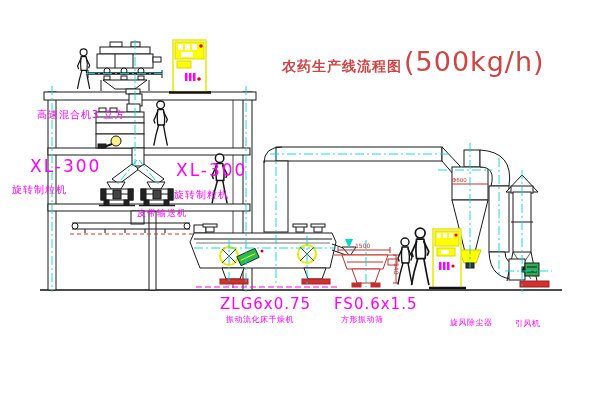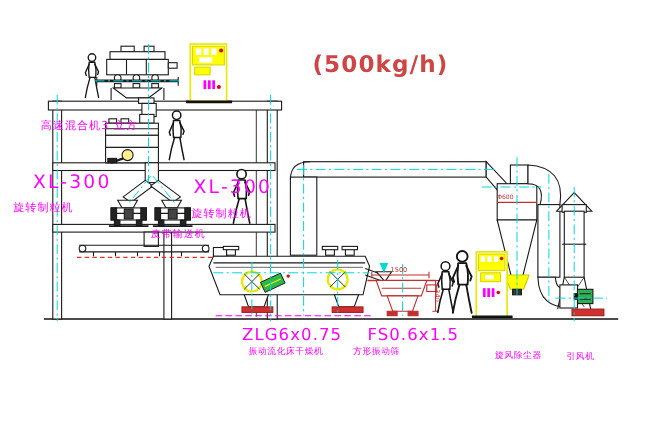--- a/index.html
+++ b/index.html
@@ -8,21 +8,21 @@
   #stage svg{position:absolute;left:0;top:0;}
   .lbl{position:absolute;color:#ff00ff;white-space:nowrap;line-height:1;font-family:"DejaVu Sans",sans-serif;}
   .lbl.sm{font-size:9px;letter-spacing:1px;}
   .lbl.xs{font-size:8px;letter-spacing:0.5px;margin-top:28px;}
   .lbl.model-lg{font-size:17px;letter-spacing:2px;}
   .lbl.model-md{font-size:15px;letter-spacing:1px;}
   .dim{position:absolute;color:#c03030;font-size:6px;white-space:nowrap;line-height:1;}
   .dim.tiny{font-size:5.5px;}
   #title{position:absolute;left:282px;top:46px;color:#cd4545;display:flex;align-items:baseline;white-space:nowrap;}
   #title .zh{font-size:14px;font-weight:700;letter-spacing:1px;}
-  #title .cap{font-size:21px;font-weight:700;margin-left:2px;letter-spacing:1px;text-align:right;}
+  #title .cap{font-size:27px;font-weight:400;margin-left:2px;letter-spacing:1px;text-align:right;}
   .rot90{transform:rotate(90deg);transform-origin:0 0;}
 </style>
 </head>
 <body>
 
 <div id="stage">
 
 <svg width="600" height="403" viewBox="0 0 600 403">
   <defs>
     <g id="person-proto" stroke="#151515" stroke-width="1.4" fill="#ffffff" stroke-linecap="round" stroke-linejoin="round">
@@ -270,32 +270,33 @@
     <path d="M522,170 V292"></path>
     <path d="M86,73.5 H163"></path>
     <path d="M270,154 H450"></path>
     <path d="M438,170 H492"></path>
     <path d="M505,271 H552"></path>
     <path d="M194,248 H336"></path>
   </g>
 </svg>
 
 <div id="title">
+  <span class="zh">农药生产线流程图</span>
   <span class="cap">(500kg/h)</span>
 </div>
 
 <div class="lbl sm" style="left:37px;top:110px;font-size:10px;">高速混合机3 立方</div>
 <div class="lbl model-lg" style="left:30px;top:158px;">XL-300</div>
 <div class="lbl sm" style="left:12px;top:185px;font-size:10px;">旋转制粒机</div>
 <div class="lbl model-lg" style="left:176px;top:162px;">XL-300</div>
 <div class="lbl sm" style="left:174px;top:190px;font-size:10px;">旋转制粒机</div>
 <div class="lbl sm" style="left:137px;top:209px;">皮带输送机</div>
 <div class="lbl xs" style="left:226px;top:288px;">振动流化床干燥机</div>
 <div class="lbl model-md" style="left:220px;top:297px;">ZLG6x0.75</div>
-<div class="lbl xs" style="left:321px;top:288px;font-family:Liberation Serif, serif;">方形振动筛</div>
+<div class="lbl xs" style="left:341px;top:288px;font-family:Liberation Serif, serif;">方形振动筛</div>
 <div class="lbl model-md" style="left:334px;top:297px;">FS0.6x1.5</div>
 <div class="lbl xs" style="left:450px;top:291px;">旋风除尘器</div>
 <div class="lbl xs" style="left:515px;top:292px;">引风机</div>
 
 <div class="dim" style="left:355px;top:243px;">1500</div>
 <div class="dim rot90" style="left:399px;top:263px;">340</div>
 <div class="dim tiny" style="left:452px;top:178px;">Φ600</div>
 
 </div>
 

